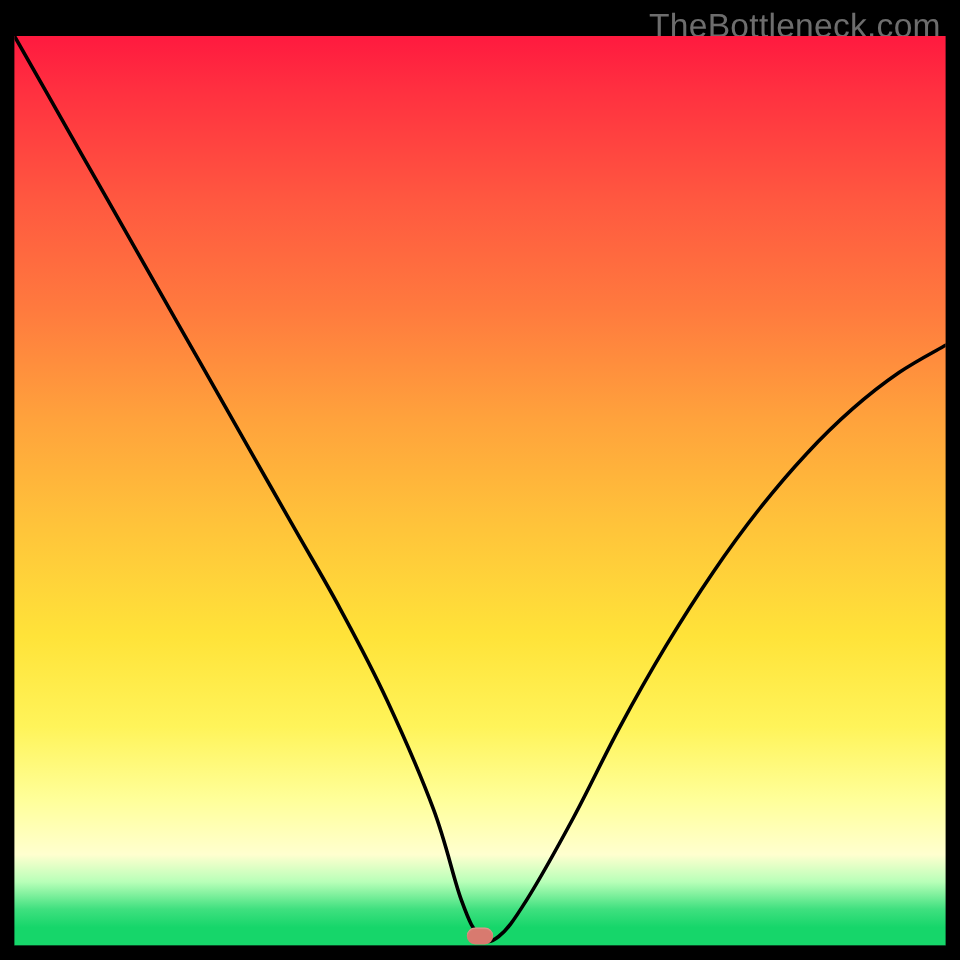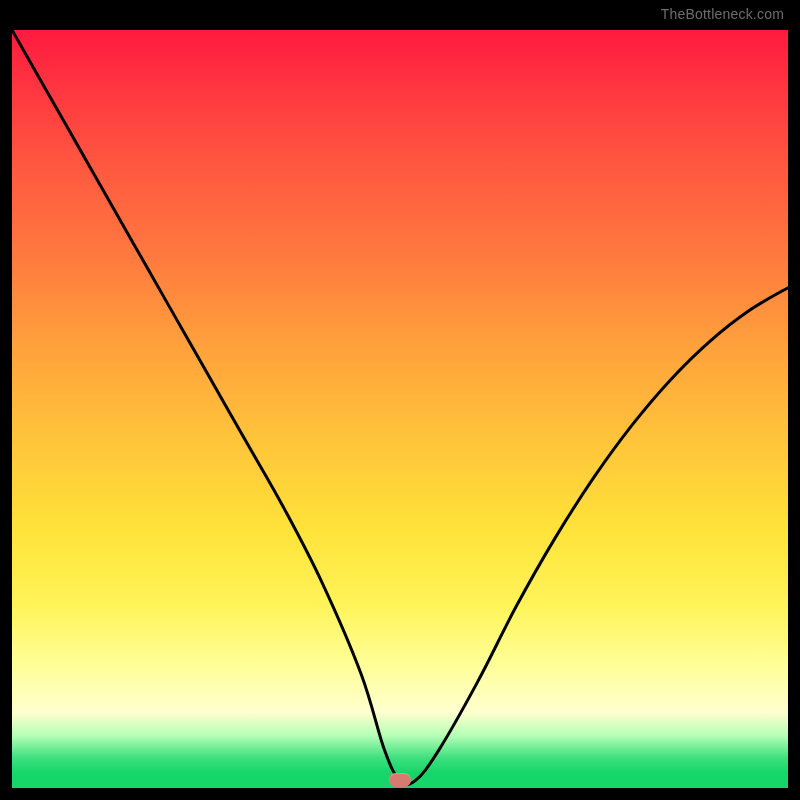--- a/index.html
+++ b/index.html
@@ -59,21 +59,21 @@
     background: #d87a6f;
     
     box-shadow: inset 0 1px 1px rgba(255,255,255,0.25);
     transform: translate(-50%, -50%);
   }
   .watermark {
     position: absolute;
     top: 6px;
     right: 16px;
     color: #6d6d6d;
-    font-size: 14px;
+    font-size: 28px;
     font-weight: 500;
     letter-spacing: 0.2px;
   }
   .bottom-strip {
     position: absolute;
     left: 12px;
     bottom: 0;
     width: 776px;
     height: 12px;
     background: #000;

